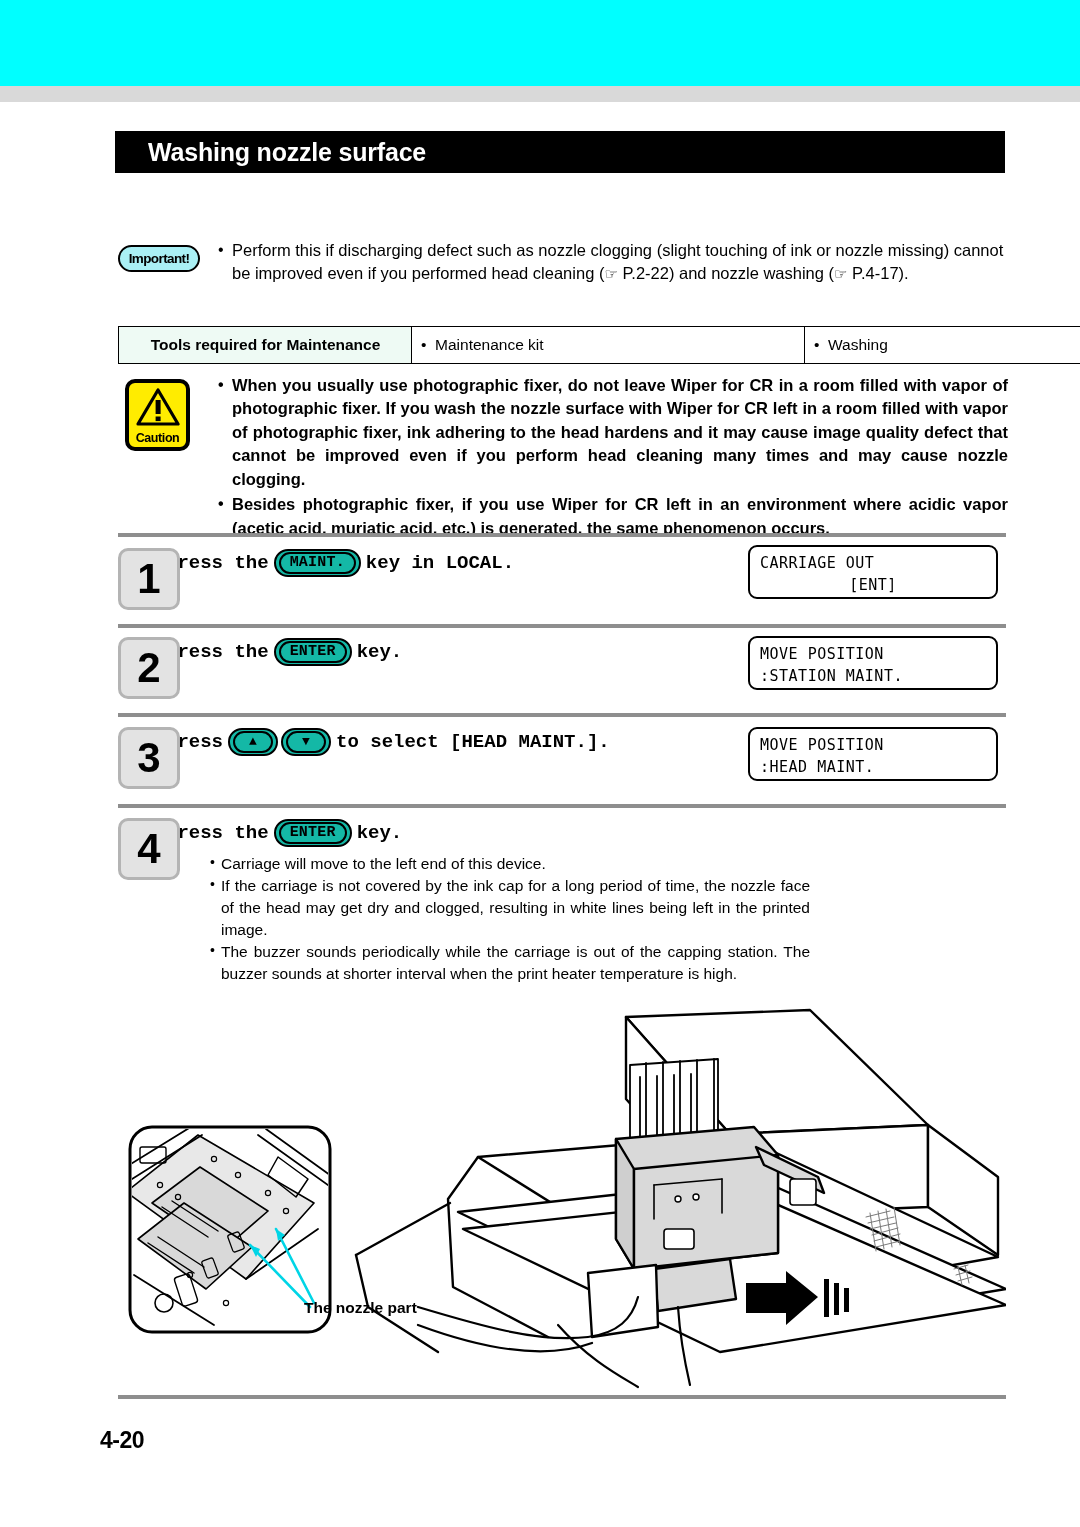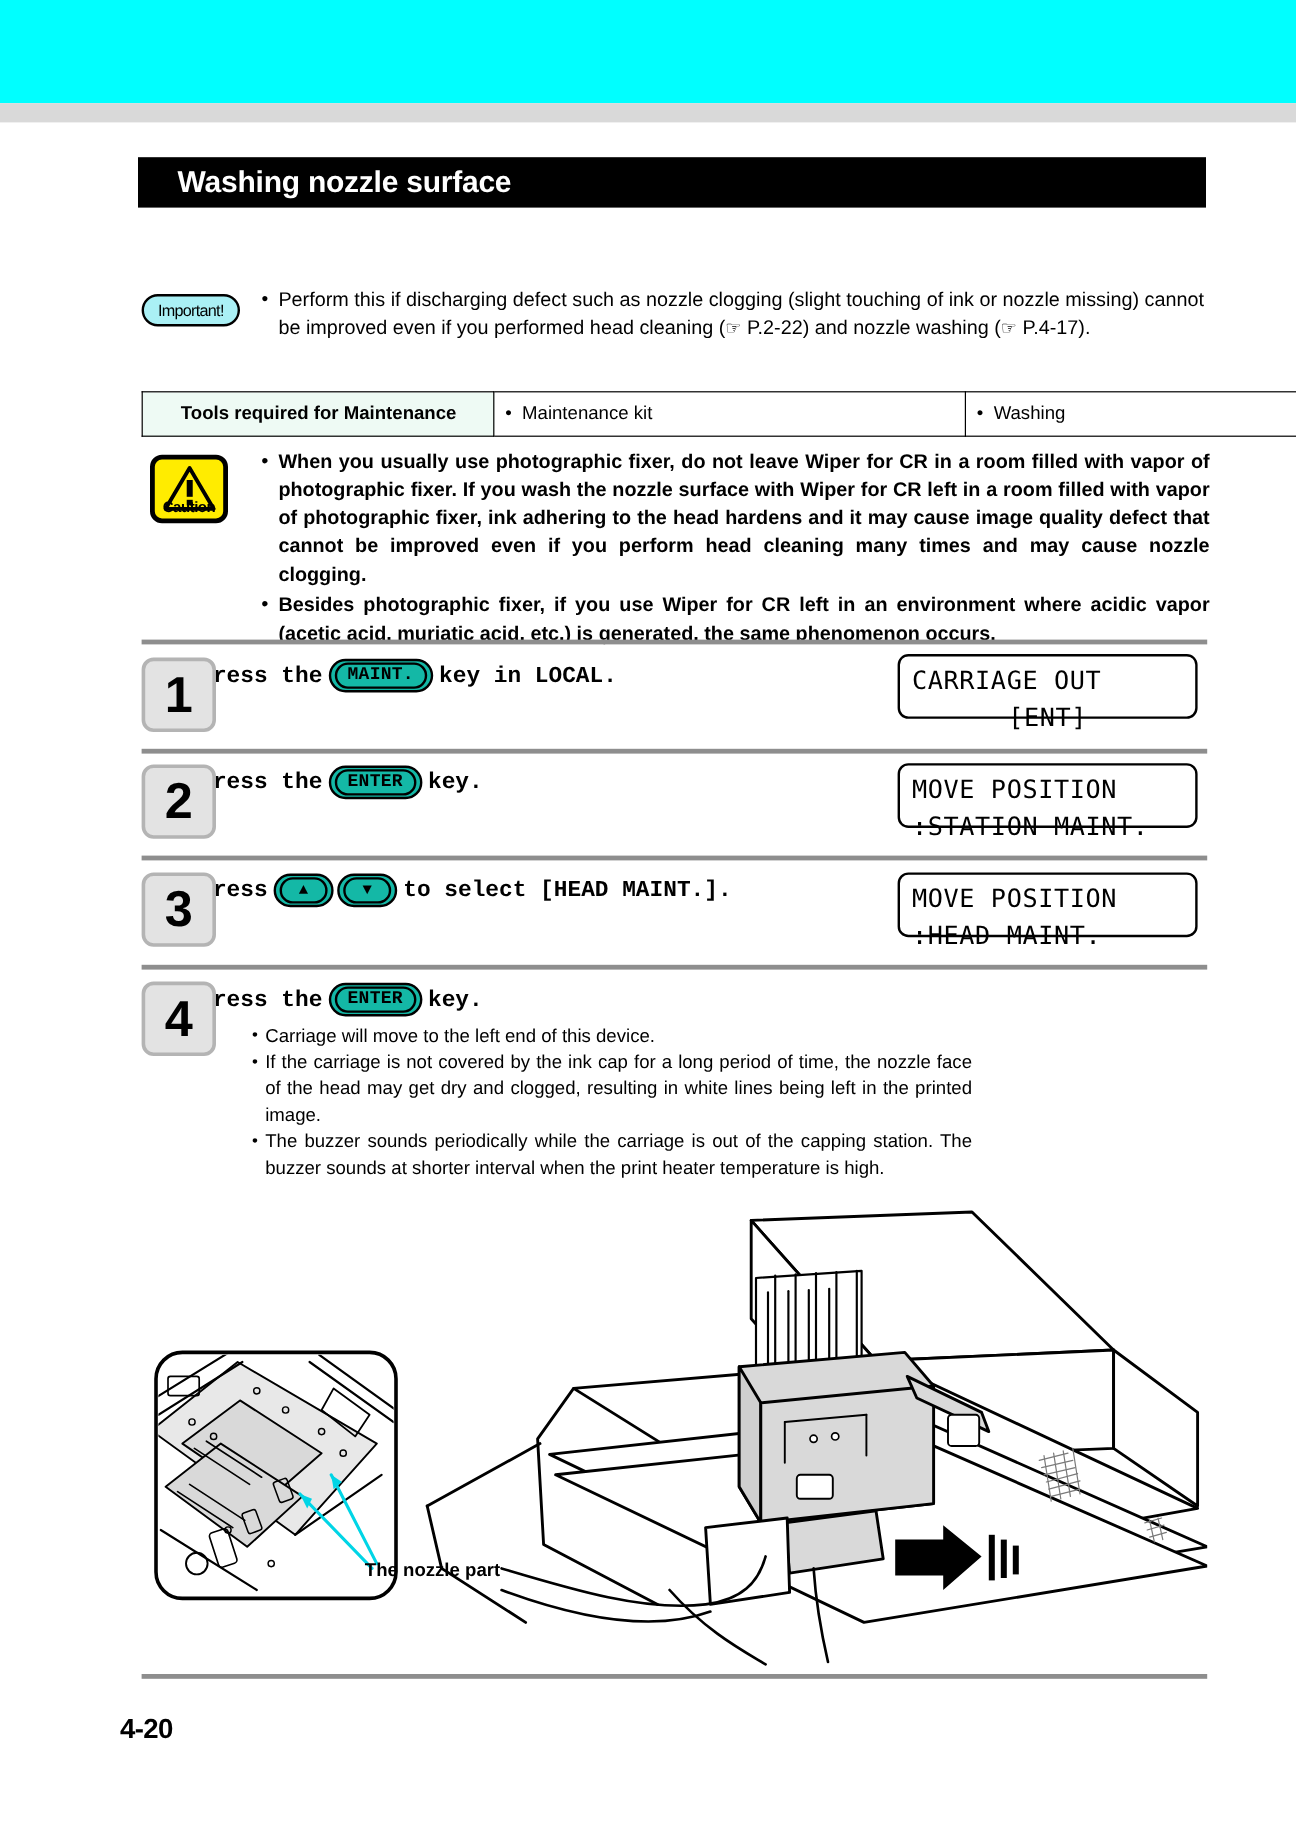--- a/index.html
+++ b/index.html
@@ -75,21 +75,21 @@
     left: 0px; top: 6px;
     width: 82px; height: 27px;
     background: #aaf0f5;
     border: 2.5px solid #000;
     border-radius: 14px;
     box-sizing: border-box;
     display: flex;
     align-items: center;
     justify-content: center;
     font-size: 13.5px;
-    font-weight: normal;
+    font-weight: bold;
     color: #000;
     letter-spacing: -0.6px;
   }
   .important-body {
     margin-left: 100px;
     font-size: 16.5px;
     line-height: 1.38;
     position: relative;
   }
   .bullet-row {
@@ -132,21 +132,21 @@
 
   
   .caution-block {
     position: absolute;
     left: 118px; top: 272px;
     width: 890px;
   }
   .caution-icon {
     position: absolute;
     left: 7px; top: 5px;
-    width: 65px; height: 57px;
+    width: 65px; height: 72px;
     background: #ffec00;
     border: 4px solid #000;
     border-radius: 10px;
     box-sizing: border-box;
   }
   .caution-icon .tri {
     position: absolute;
     left: 50%;
     transform: translateX(-50%);
     top: 4px;
@@ -252,21 +252,21 @@
   
   .lcd {
     position: absolute;
     width: 250px;
     height: 54px;
     border: 2.5px solid #000;
     border-radius: 9px;
     box-sizing: border-box;
     background: #fff;
     font-family: "DejaVu Sans Mono", monospace;
-    font-size: 21px;
+    font-size: 15px;
     color: #000;
     padding: 5px 10px 0 10px;
     line-height: 1.48;
     letter-spacing: 0.5px;
   }
   .lcd .l2.right { text-align: center; }
 
   
   .illus {
     position: absolute;

